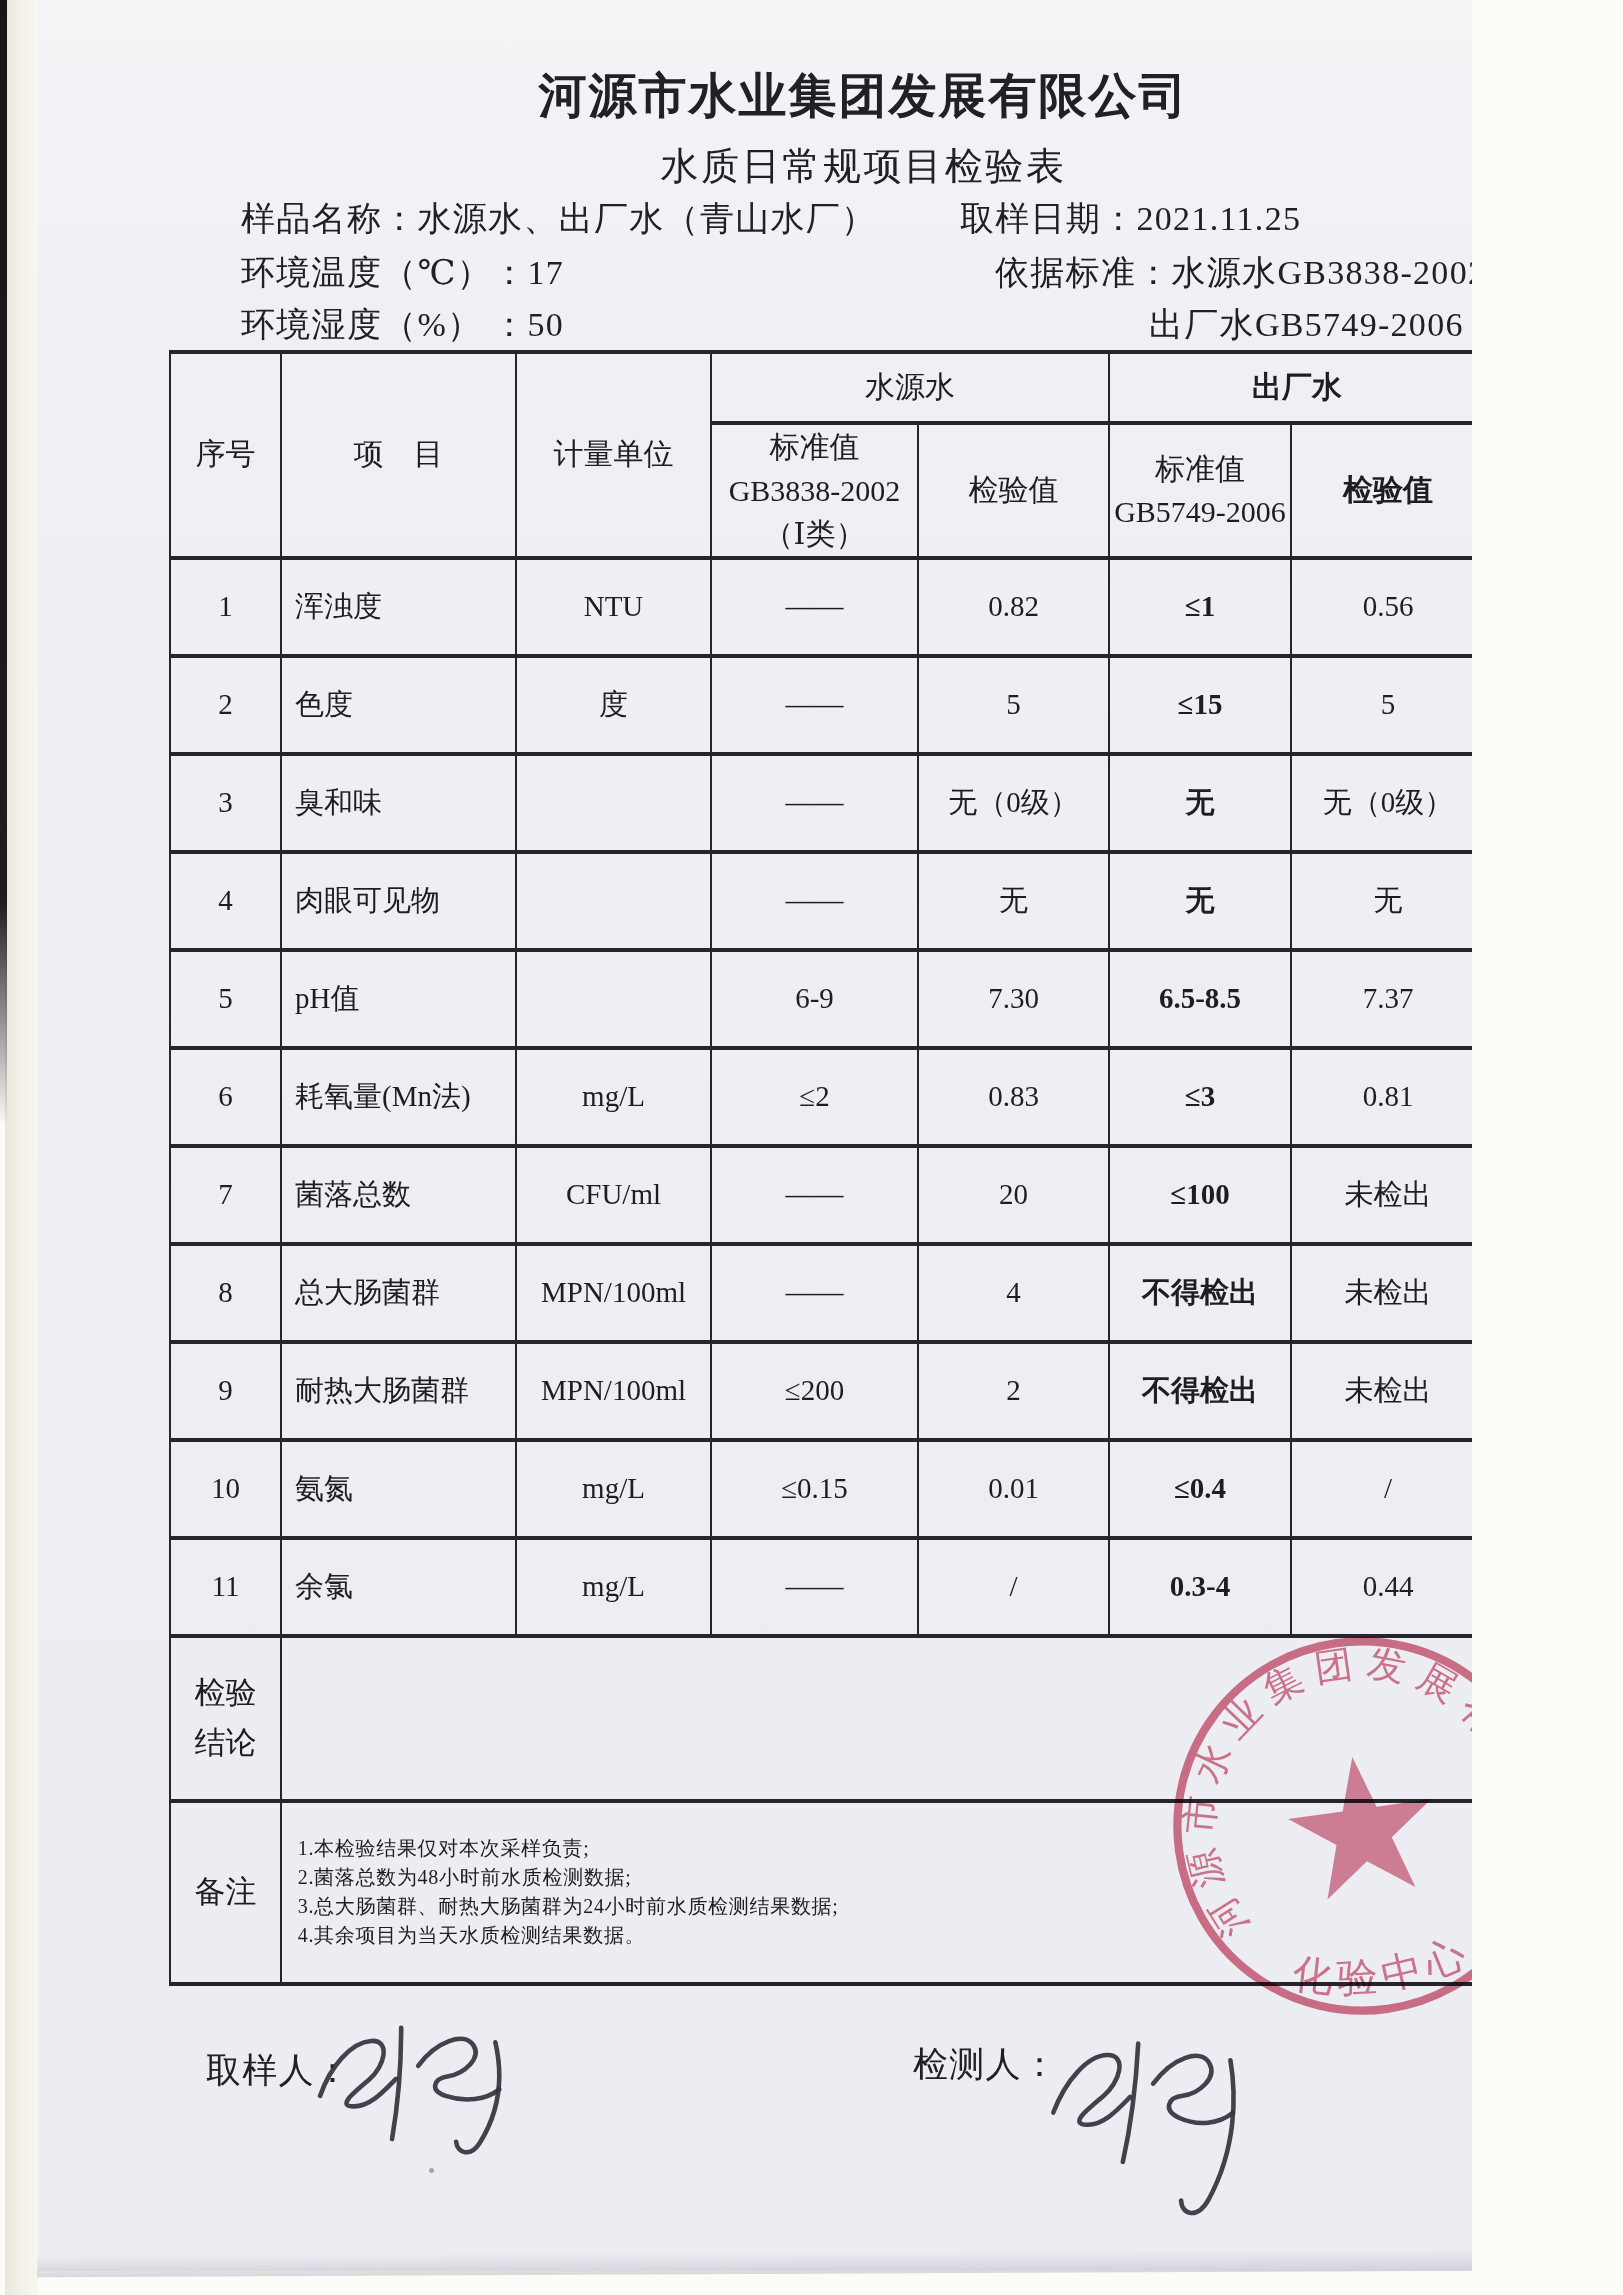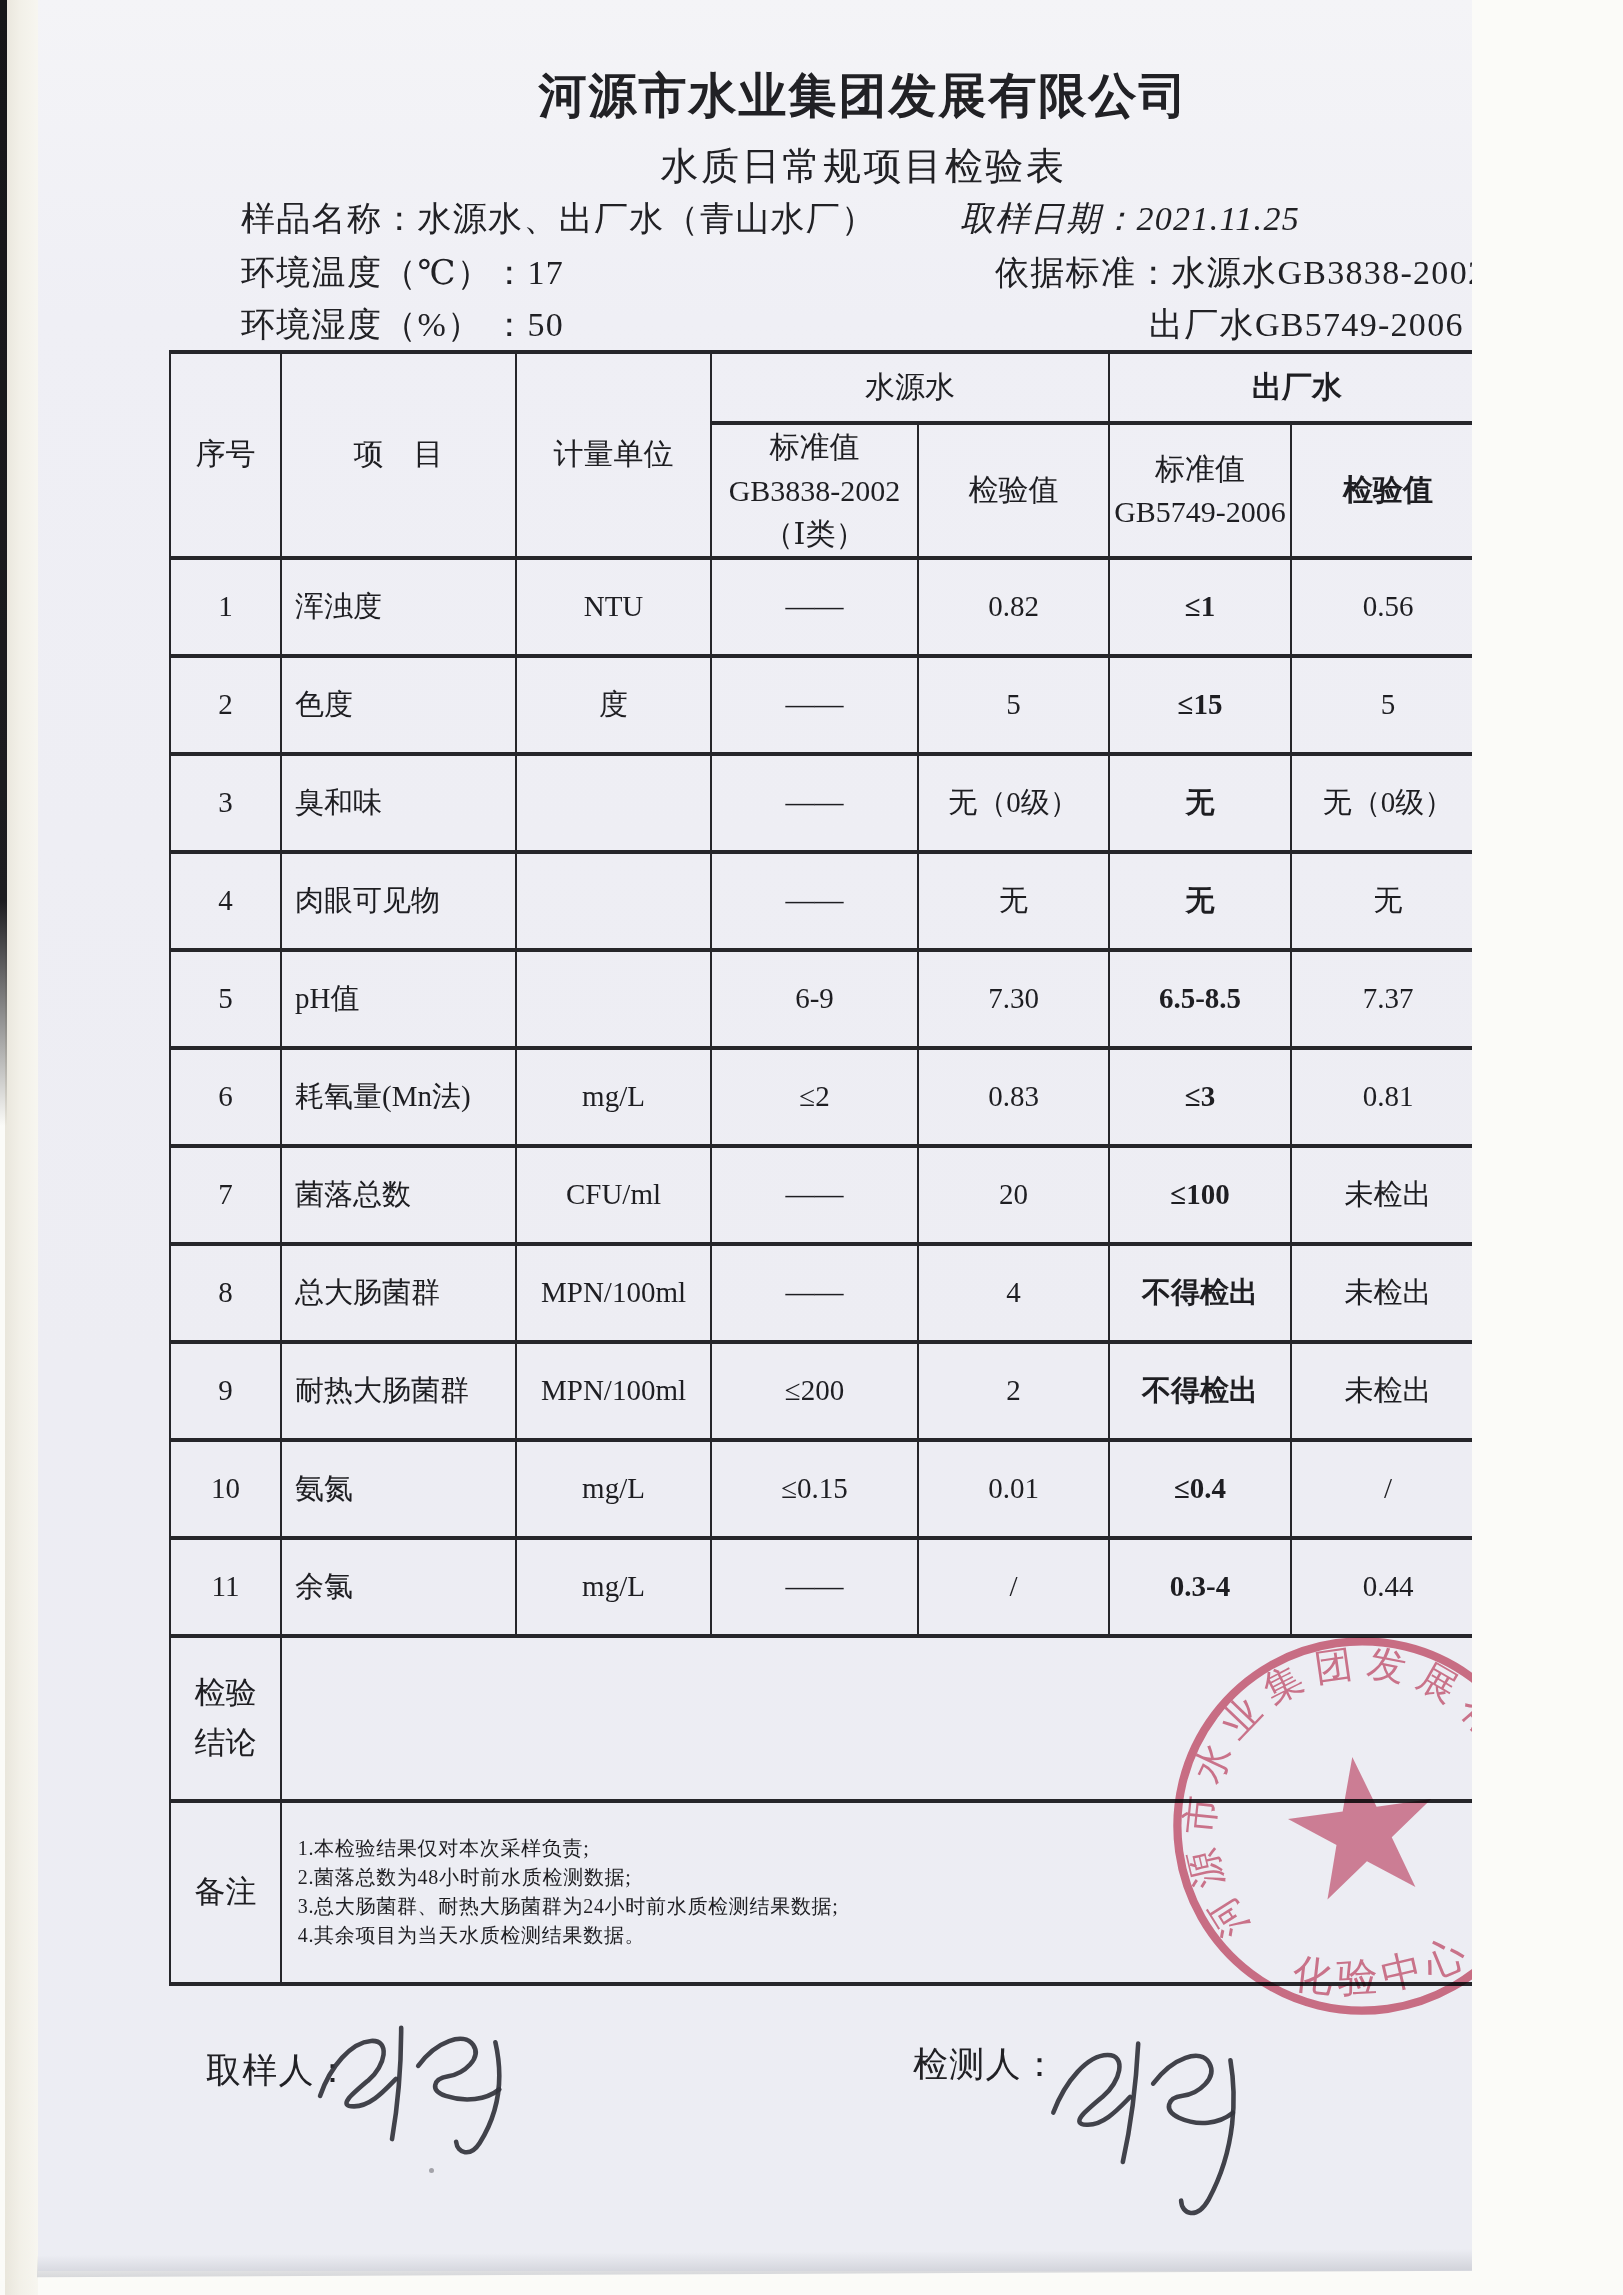--- a/index.html
+++ b/index.html
@@ -59,21 +59,21 @@
   <div class="speck" style="left:429px;top:2168px;width:5.2px;height:5.2px;background:#5a5a60;opacity:.5;"></div>
 
   <div class="heading-wrap">
     <div class="company">河源市水业集团发展有限公司</div>
     <div class="doc-title">水质日常规项目检验表</div>
   </div>
 
   <div class="info" style="left:241px;top:196px;">
     <span>样品名称：</span><span>水源水、出厂水（青山水厂）</span>
   </div>
-  <div class="info" style="left:960px;top:196px;font-style:italic;">
+  <div class="info" style="left:960px;top:196px;">
     <span>取样日期：</span><span>2021.11.25</span>
   </div>
   <div class="info" style="left:241px;top:250px;">
     <span>环境温度（℃）：</span><span>17</span>
   </div>
   <div class="info" style="left:995px;top:250px;">
     <span>依据标准：</span><span>水源水GB3838-2002</span>
   </div>
   <div class="info" style="left:241px;top:302px;">
     <span>环境湿度（%） ：</span><span>50</span>

